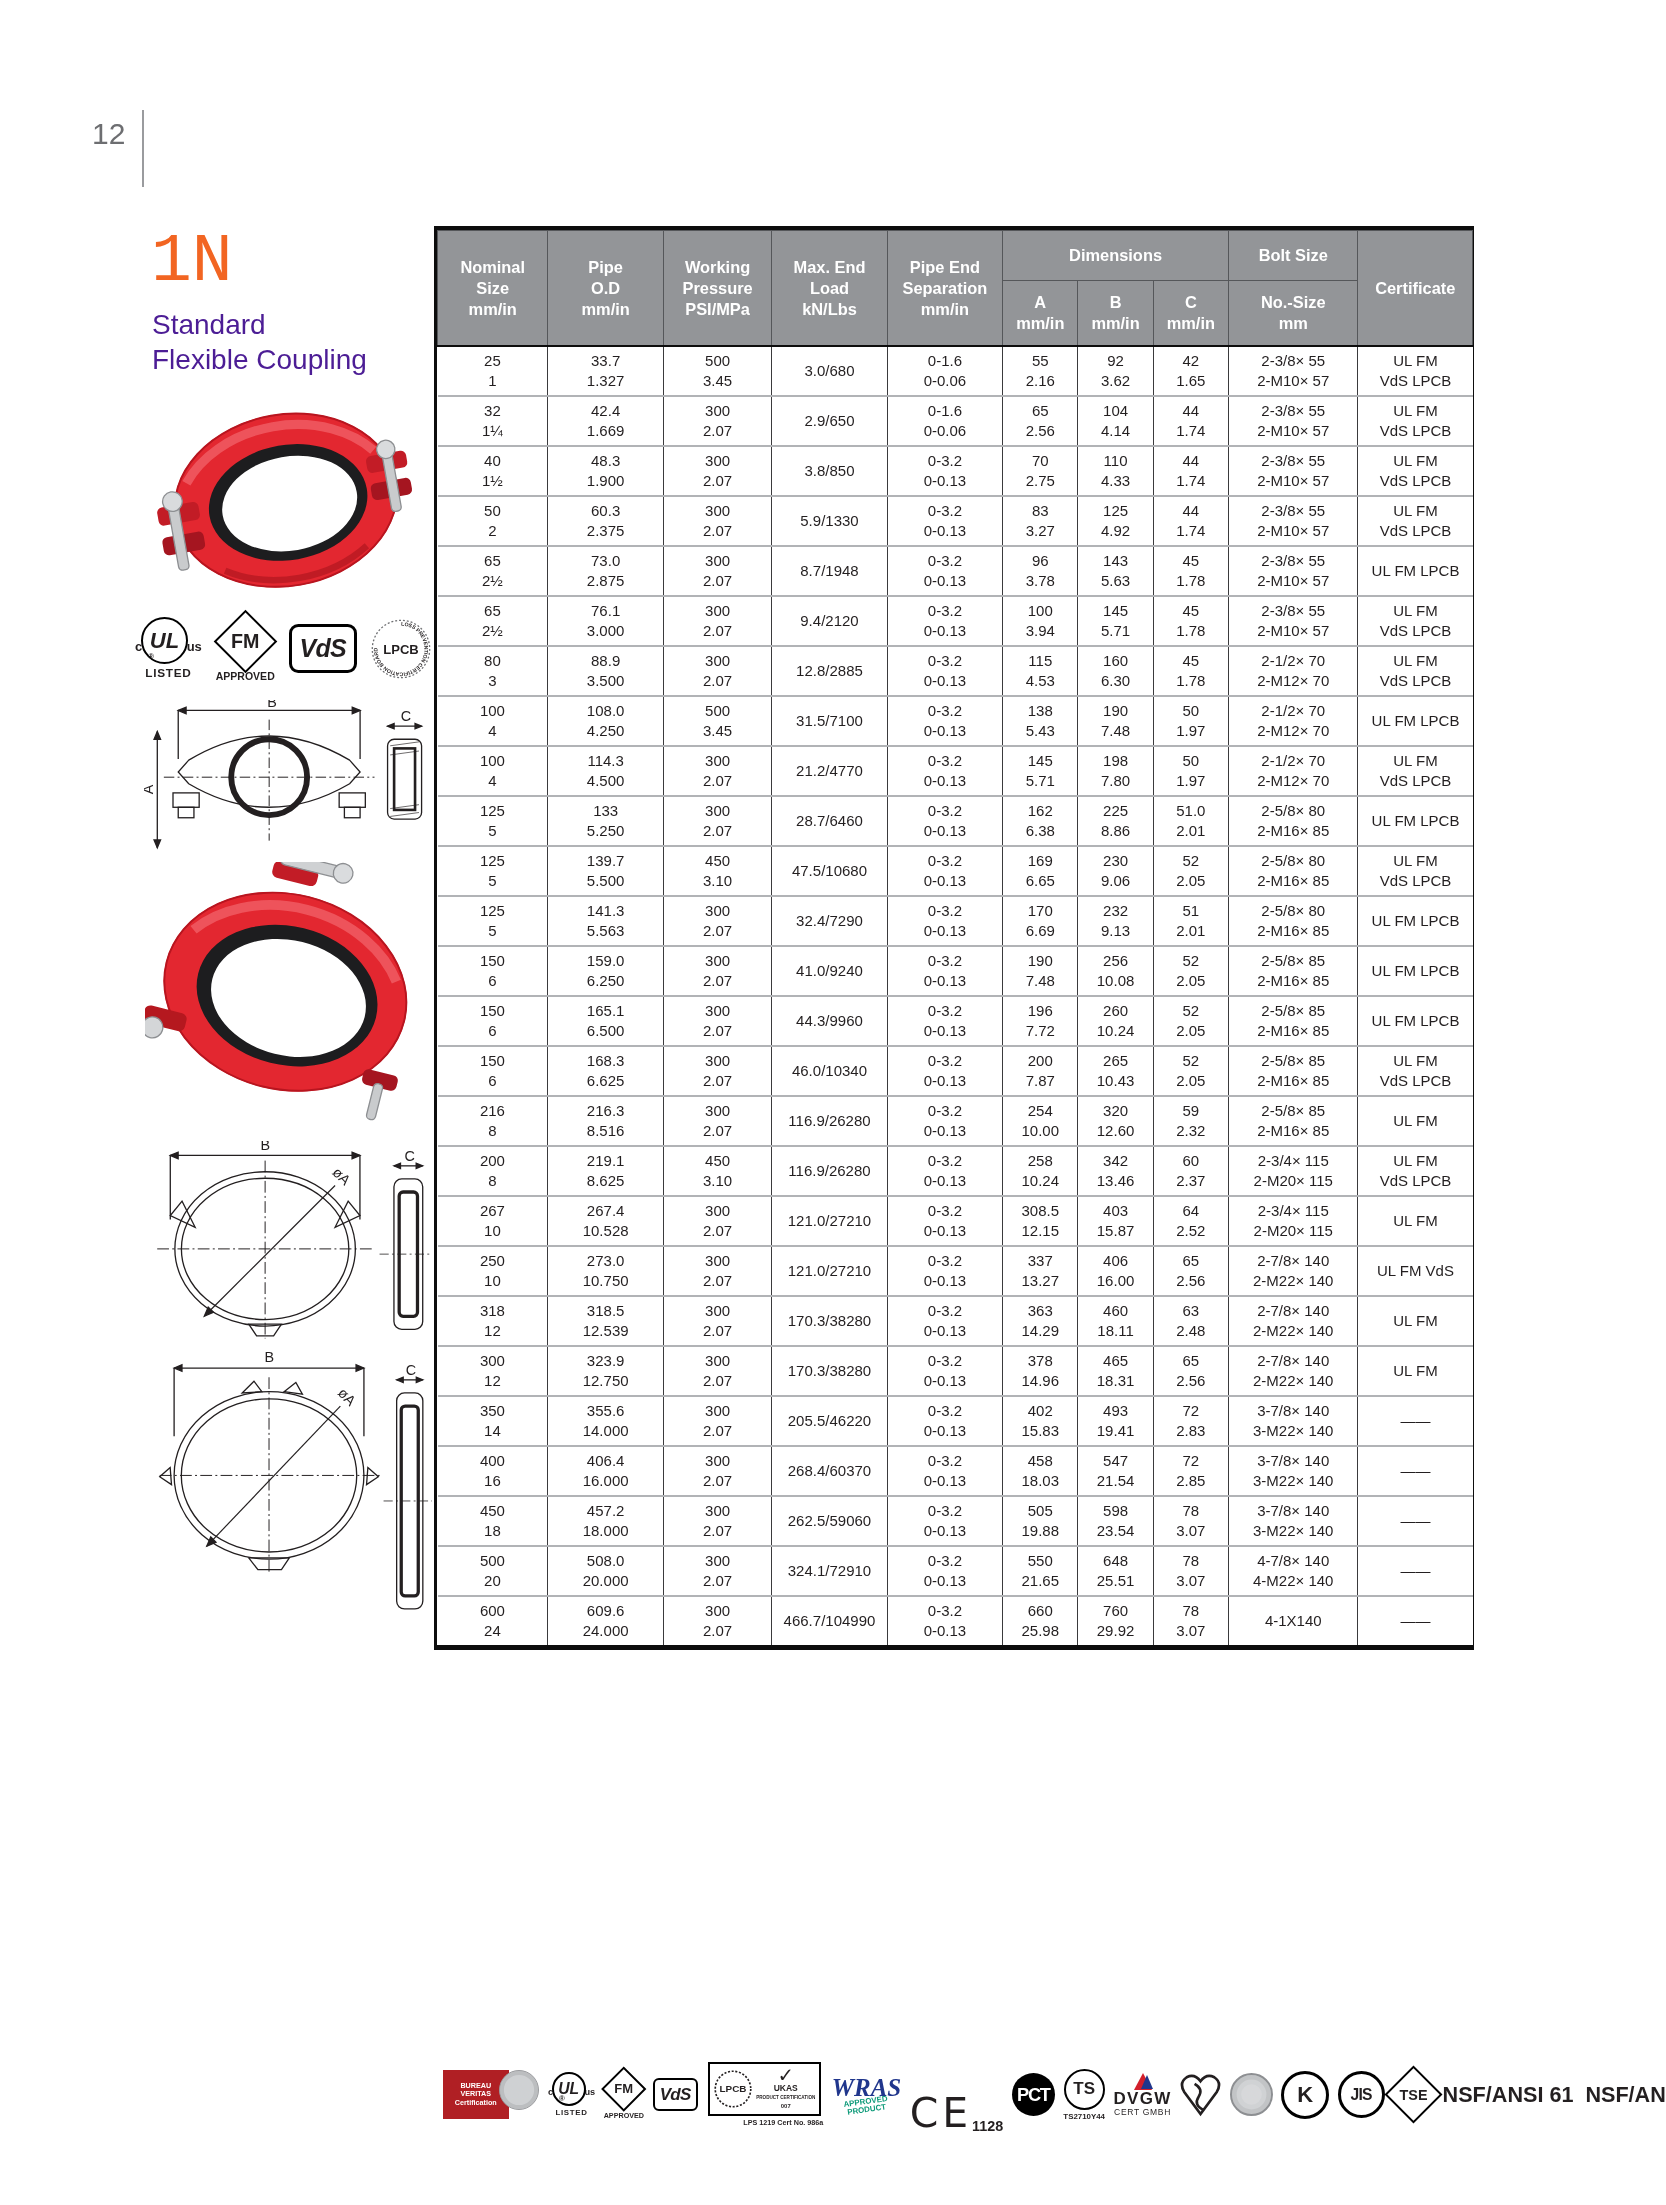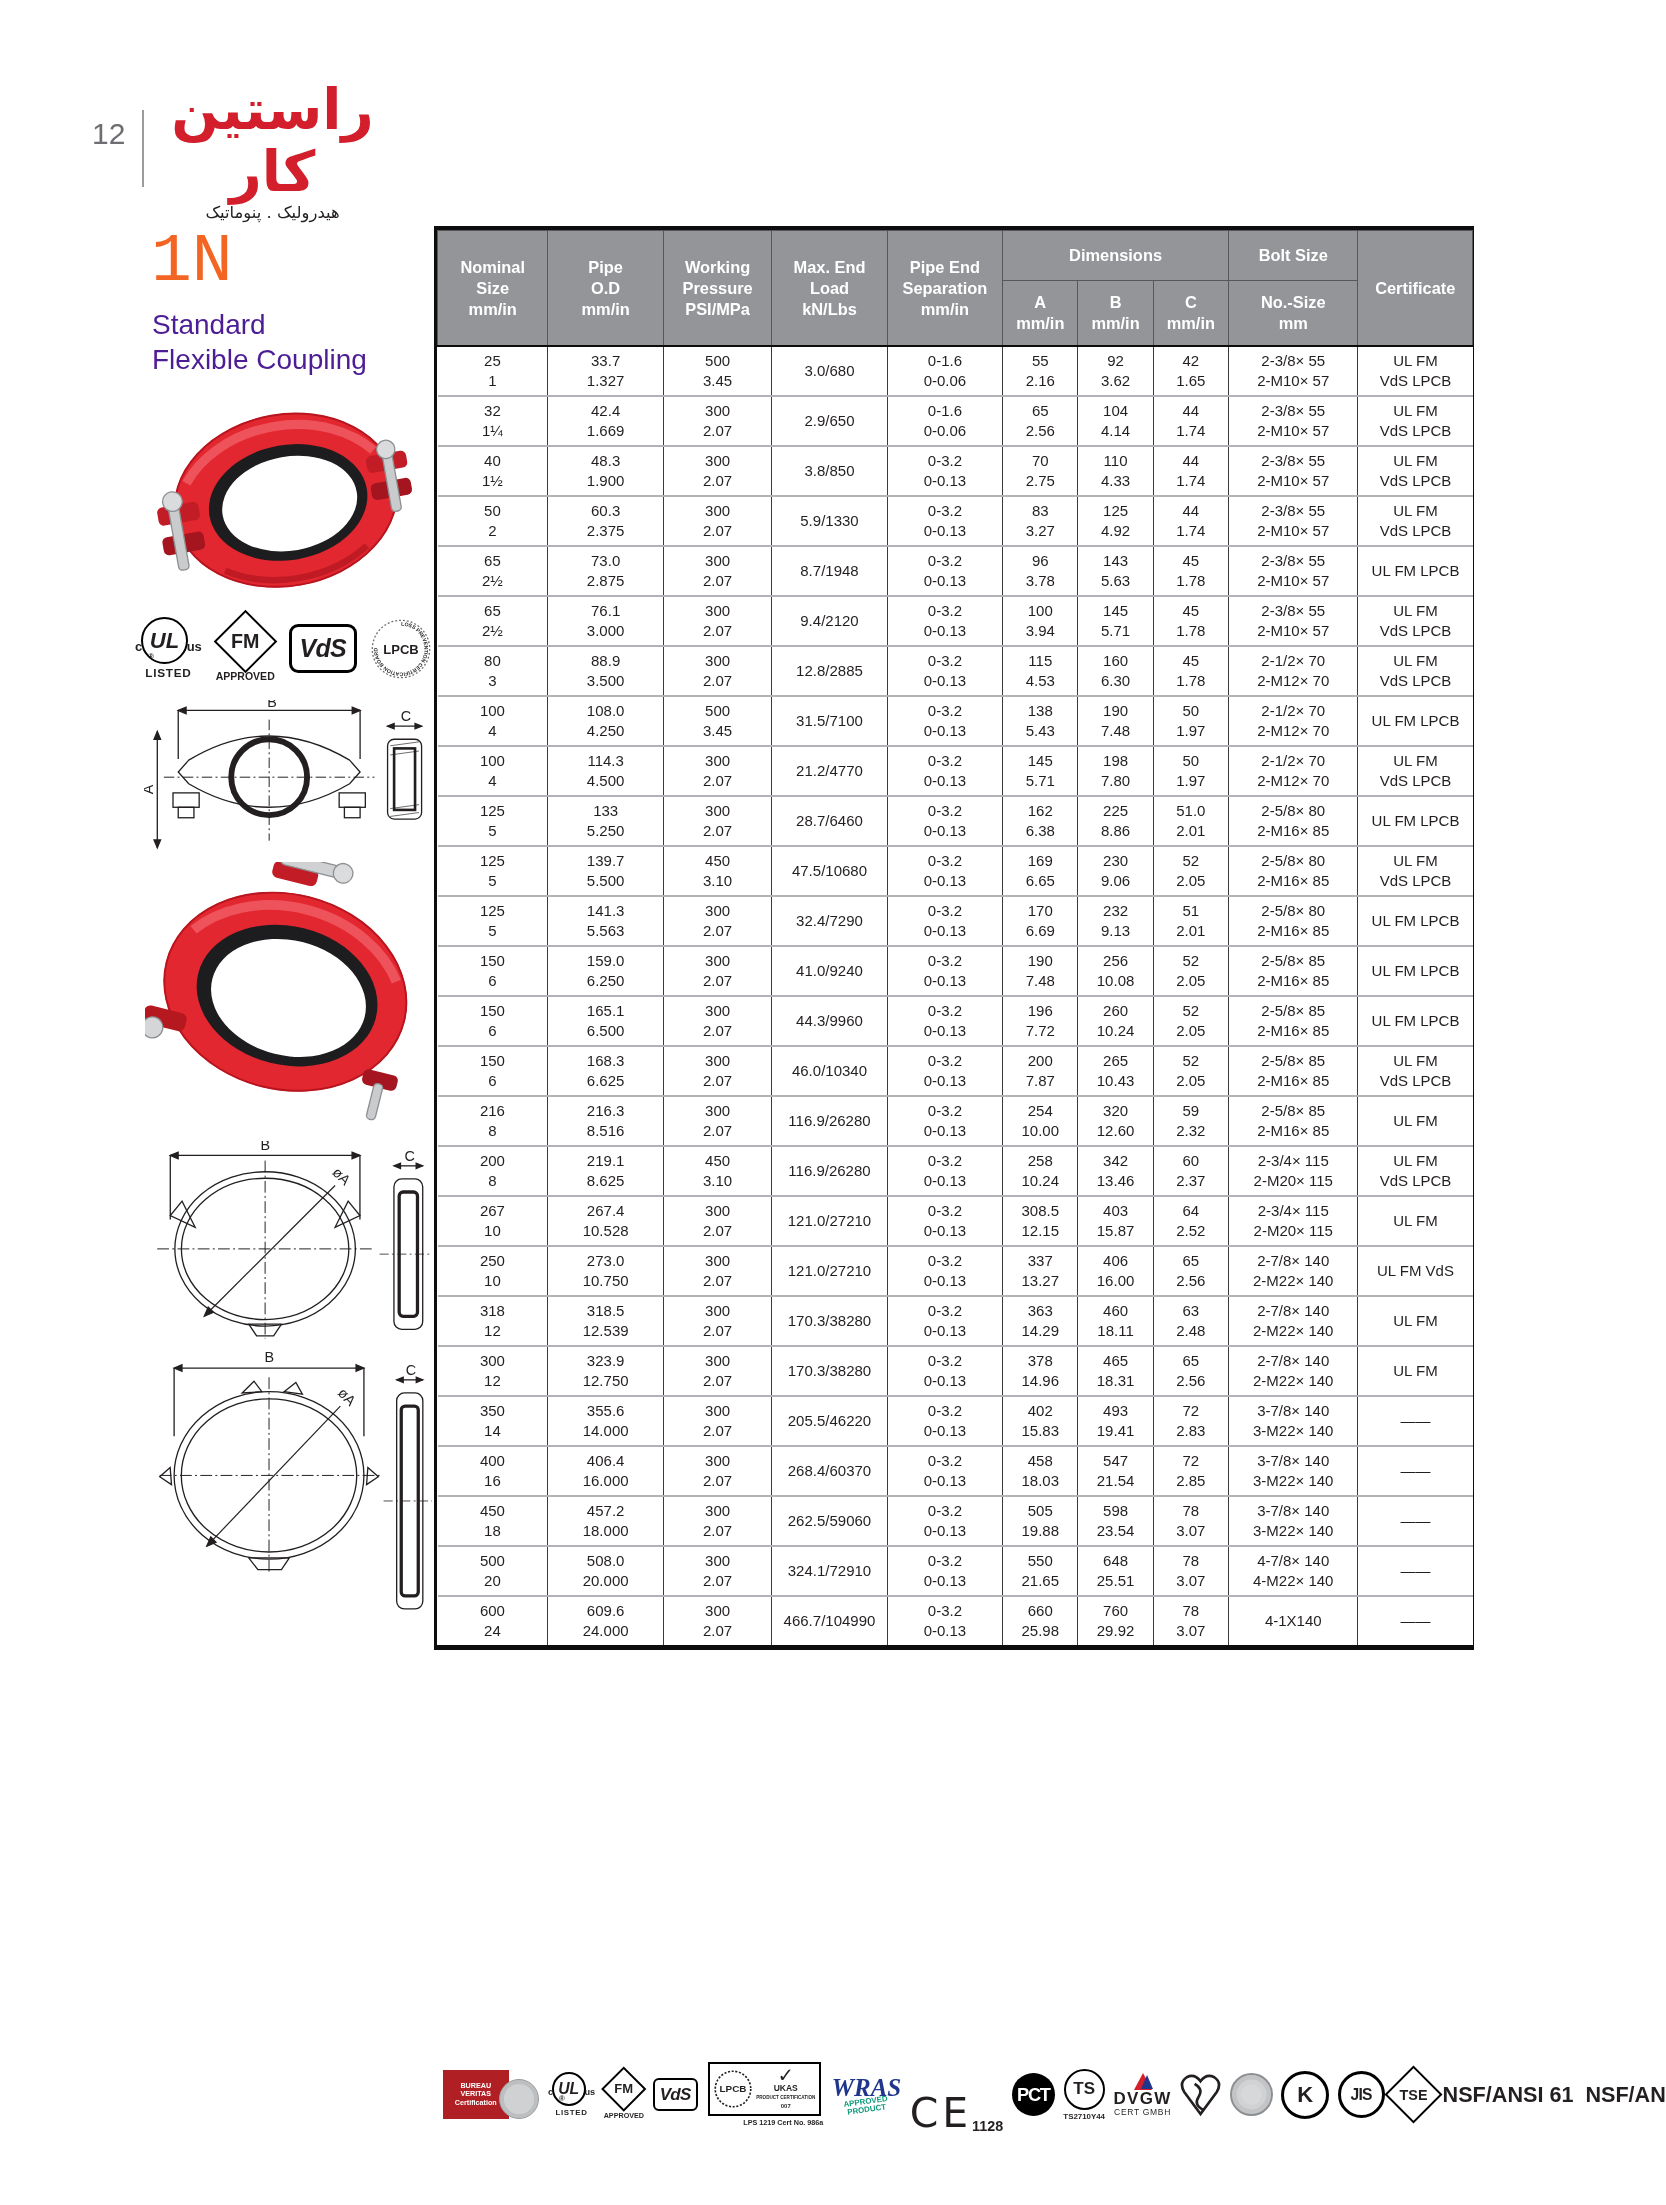--- a/index.html
+++ b/index.html
@@ -69,21 +69,21 @@
   table.spec tbody tr:first-child td{border-top:none;}
 
   
   .footer-strip{position:absolute;left:425px;top:2055px;width:1048px;height:79px;
                 display:flex;align-items:center;gap:8.5px;}
   .flogo{flex:0 0 auto;display:flex;flex-direction:column;align-items:center;justify-content:center;text-align:center;}
   .bv-rect{width:63px;height:47px;background:#b01f24;color:#fff;display:flex;flex-direction:column;
            justify-content:center;font-weight:bold;font-size:7.2px;line-height:8.5px;padding:1.3px;}
   .bv-coin{width:38px;height:38px;border-radius:50%;background:#cfd1d3;border:1.3px solid #9a9b9e;
            margin-left:-9.2px;box-shadow:inset 0 0 0 3.9px #bcbec0;}
-  .bv{flex-direction:row;align-items:flex-end;padding-left:18px;}
+  .bv{flex-direction:row;align-items:flex-start;padding-left:18px;}
   .lpcb-ukas-box{border:2px solid #000;display:flex;align-items:center;padding:2.6px 3.9px;gap:3.9px;background:#fff;}
   .ukas-block{display:flex;flex-direction:column;align-items:center;font-weight:bold;font-size:8.5px;line-height:9.2px;}
   .ukas-check{font-size:19.7px;line-height:17px;}
   .lpcb-cert-line{font-size:7.2px;font-weight:bold;margin-top:2px;margin-left:37px;}
   .wras-main{font-family:"Liberation Serif","DejaVu Serif",serif;font-weight:bold;font-style:italic;
              font-size:25px;color:#20368c;line-height:1;}
   .wras-sub{color:#0f9b7a;font-weight:bold;font-size:7.9px;line-height:7.9px;transform:rotate(-8deg);margin-top:-1.3px;}
   .ce-mark{font-size:41px;font-weight:normal;letter-spacing:3.9px;line-height:1;font-family:"DejaVu Sans",sans-serif;margin-top:37px;}
   .ce-num{font-size:14.4px;font-weight:bold;align-self:flex-end;margin-top:-9.2px;}
   .ce{flex-direction:row;align-items:flex-end;}
@@ -110,24 +110,20 @@
   .tse-diamond span{transform:rotate(-45deg);font-weight:bold;font-size:14.4px;}
   .nsf-text{font-weight:bold;font-size:21.6px;white-space:pre;}
 </style>
 </head>
 <body>
 
 <div class="page">
 
   <div class="page-num">12</div>
   <div class="head-divider"></div>
-  <div class="brand">
-    <div class="brand-fa">راستین کار</div>
-    <div class="brand-sub">هیدرولیک . پنوماتیک</div>
-  </div>
 
   <div class="model-code">1N</div>
   <div class="model-name">Standard
 Flexible Coupling</div>
 
   <div class="photo photo-1">
     <svg width="265" height="229" viewBox="0 0 405 350">
       <g transform="rotate(-10 202 175)">
         <ellipse cx="205" cy="172" rx="172" ry="132" fill="#e32730"></ellipse>
         <ellipse cx="205" cy="172" rx="171" ry="131" fill="none" stroke="#b8151f" stroke-width="3"></ellipse>

